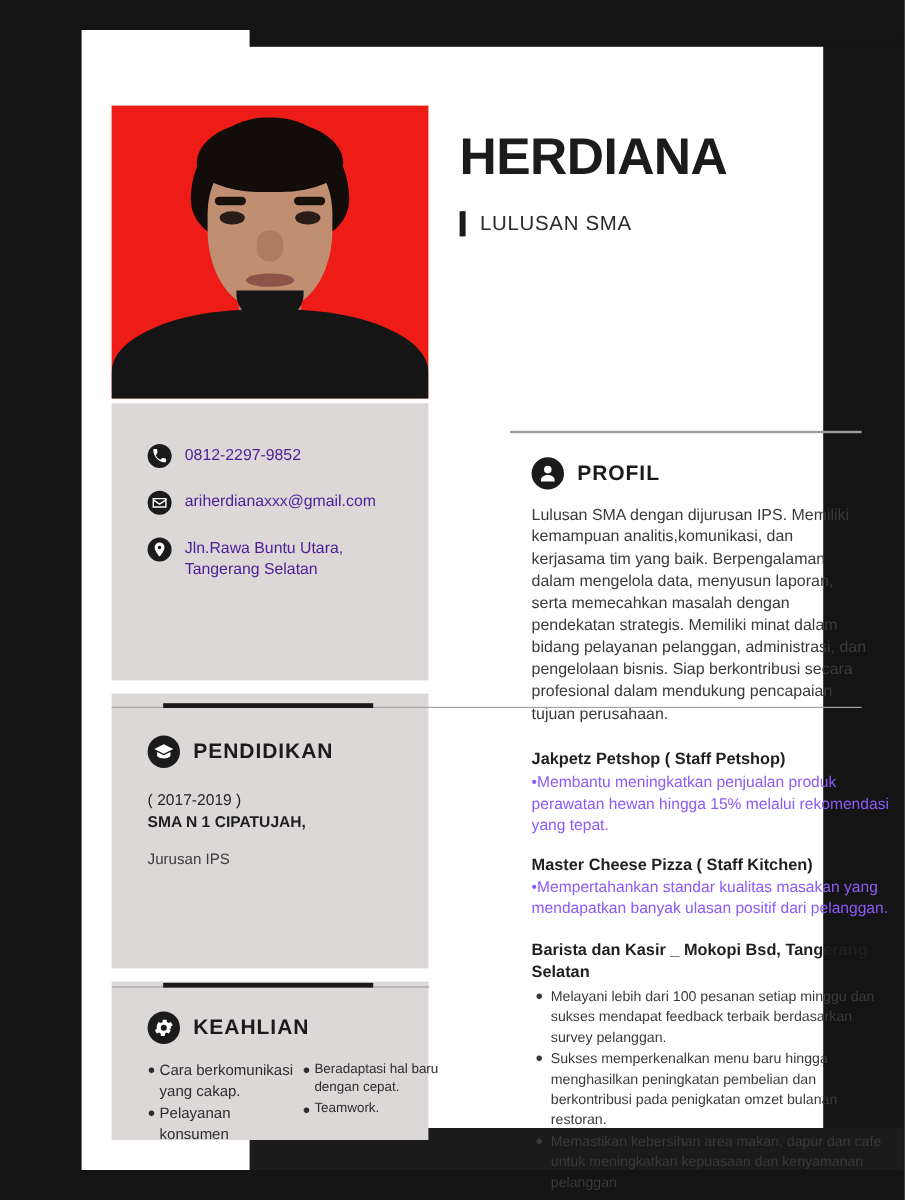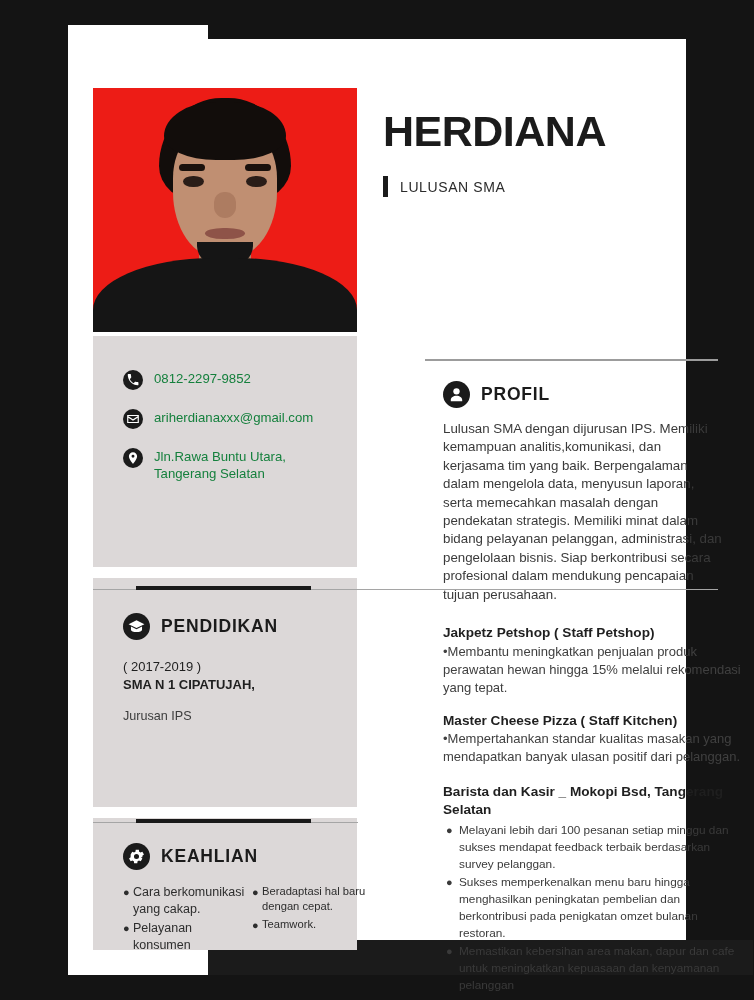--- a/index.html
+++ b/index.html
@@ -179,21 +179,21 @@
     align-items: center;
     margin-top: 22px;
   }
   .sub-bar {
     width: 5px;
     height: 21px;
     background: #1b1b1b;
     margin-right: 12px;
   }
   .subtitle {
-    font-size: 14px;
+    font-size: 17px;
     letter-spacing: 0.6px;
     color: #2b2b2b;
   }
 
   
   .div-header {
     position: absolute;
     left: 357px;
     top: 334px;
     width: 293px;
@@ -230,21 +230,21 @@
     border-radius: 50%;
     background: #1b1b1b;
     margin-right: 11px;
     flex: 0 0 20px;
     position: relative;
   }
   .c-icon svg { position: absolute; left: 3px; top: 3px; }
   .c-text {
     font-size: 13.2px;
     line-height: 17px;
-    color: #15803d;
+    color: #4c1d95;
   }
 
   
   .sec-head {
     display: flex;
     align-items: center;
   }
   .sec-ico {
     width: 27px;
     height: 27px;
@@ -374,21 +374,21 @@
   .job-title {
     font-size: 13.6px;
     line-height: 17.5px;
     font-weight: bold;
     color: #1f1f1f;
     width: 300px;
   }
   .job-b-inline {
     font-size: 13px;
     line-height: 18px;
-    color: #404040;
+    color: #8b5cf6;
     width: 305px;
     margin-top: 1px;
   }
   .job-ul { margin-top: 4px; }
   .job-li {
     display: flex;
     font-size: 11.8px;
     line-height: 17px;
     color: #3a3a3a;
     margin-bottom: 1px;

